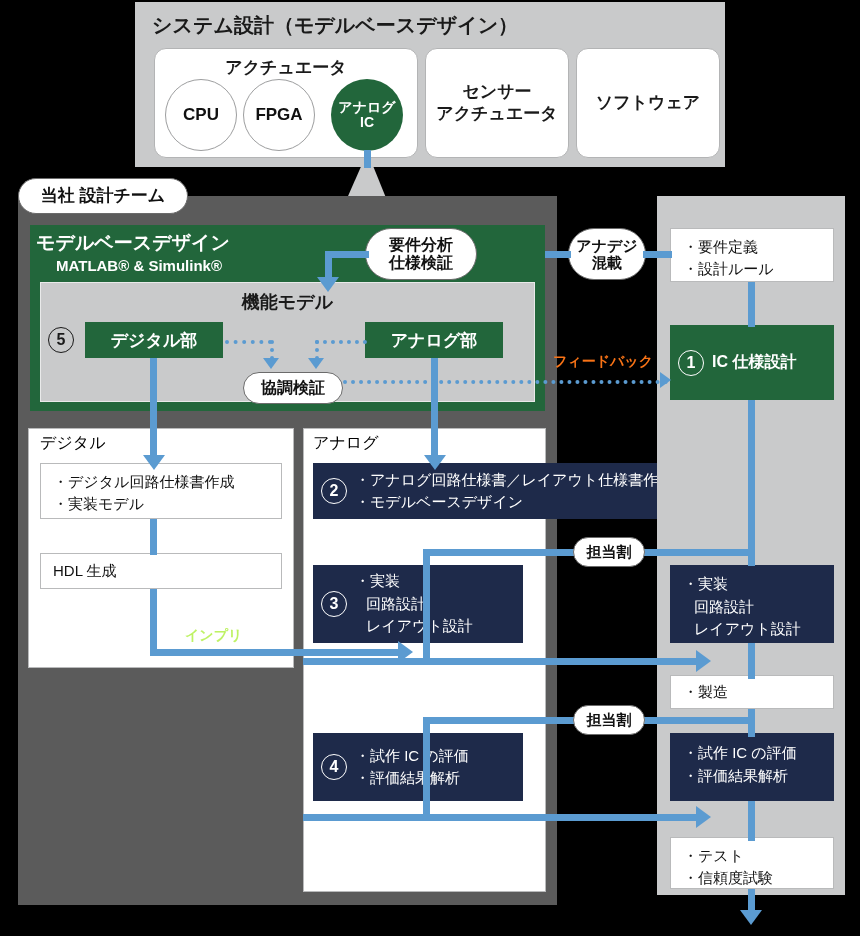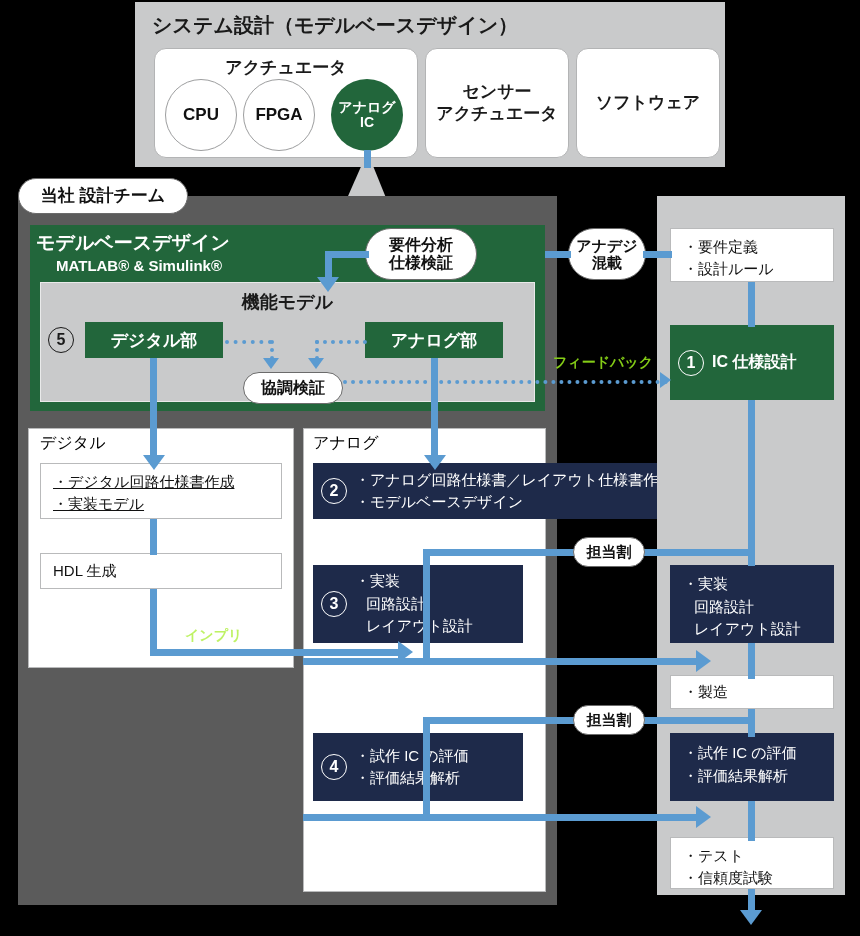--- a/index.html
+++ b/index.html
@@ -94,21 +94,21 @@
 
   
   .white-panel { background:#fff; border:1.4px solid #b9babb; }
   #digital-panel { left:28px;  top:428px; width:266px; height:240px; }
   #analog-panel  { left:303px; top:428px; width:243px; height:464px; }
   #digital-head { left:40px; top:433px; width:180px; height:24px; }
   #analog-head  { left:313px; top:433px; width:180px; height:24px; }
 
   .lbox { background:#fff; border:1.3px solid #b9babb; color:#111;
           font-size:15px; line-height:1.45; padding:7px 10px 7px 12px; }
-  #dig-spec-box { left:40px; top:463px; width:242px; height:56px;text-decoration:underline; }
+  #dig-spec-box { left:40px; top:463px; width:242px; height:56px; }
   #hdl-box { left:40px; top:553px; width:242px; height:36px;
              display:flex; align-items:center; }
   #impl-label { left:185px; top:624px; width:100px; height:22px;
                 font-size:14px; font-weight:bold; color:#bef264; line-height:22px; }
 
   
   .nbox { background:#1e2a4a; color:#fff; font-size:15px; line-height:1.5; }
   #box2 { left:313px; top:463px; width:522px; height:56px; }
   #box2 .num-circle { border-color:#fff; color:#fff; }
   #box3 { left:313px; top:565px; width:210px; height:78px; }
@@ -140,21 +140,21 @@
            border-right:11px solid transparent; border-top:15px solid #5b9bd1; }
   .arw-r { width:0; height:0; border-top:11px solid transparent;
            border-bottom:11px solid transparent; border-left:15px solid #5b9bd1; }
   .dot-h { height:0; border-top:4px dotted #5b9bd1; }
   .dot-v { width:0; border-left:4px dotted #5b9bd1; }
   .arw-d-sm { width:0; height:0; border-left:8px solid transparent;
               border-right:8px solid transparent; border-top:11px solid #5b9bd1; }
   .arw-r-sm { width:0; height:0; border-top:8px solid transparent;
               border-bottom:8px solid transparent; border-left:11px solid #5b9bd1; }
   #fb-label { left:553px; top:352px; width:105px; height:20px;
-              font-size:14px; font-weight:bold; color:#84cc16; line-height:20px; }
+              font-size:14px; font-weight:bold; color:#f97316; line-height:20px;font-family:Liberation Mono, monospace; }
 </style>
 </head>
 <body>
 
 <div class="stage">
 
   <div class="abs" id="sys-panel"></div>
   <div class="abs" id="sys-title">システム設計（モデルベースデザイン）</div>
 
   <div class="abs hw-card" id="hw-card"></div>

